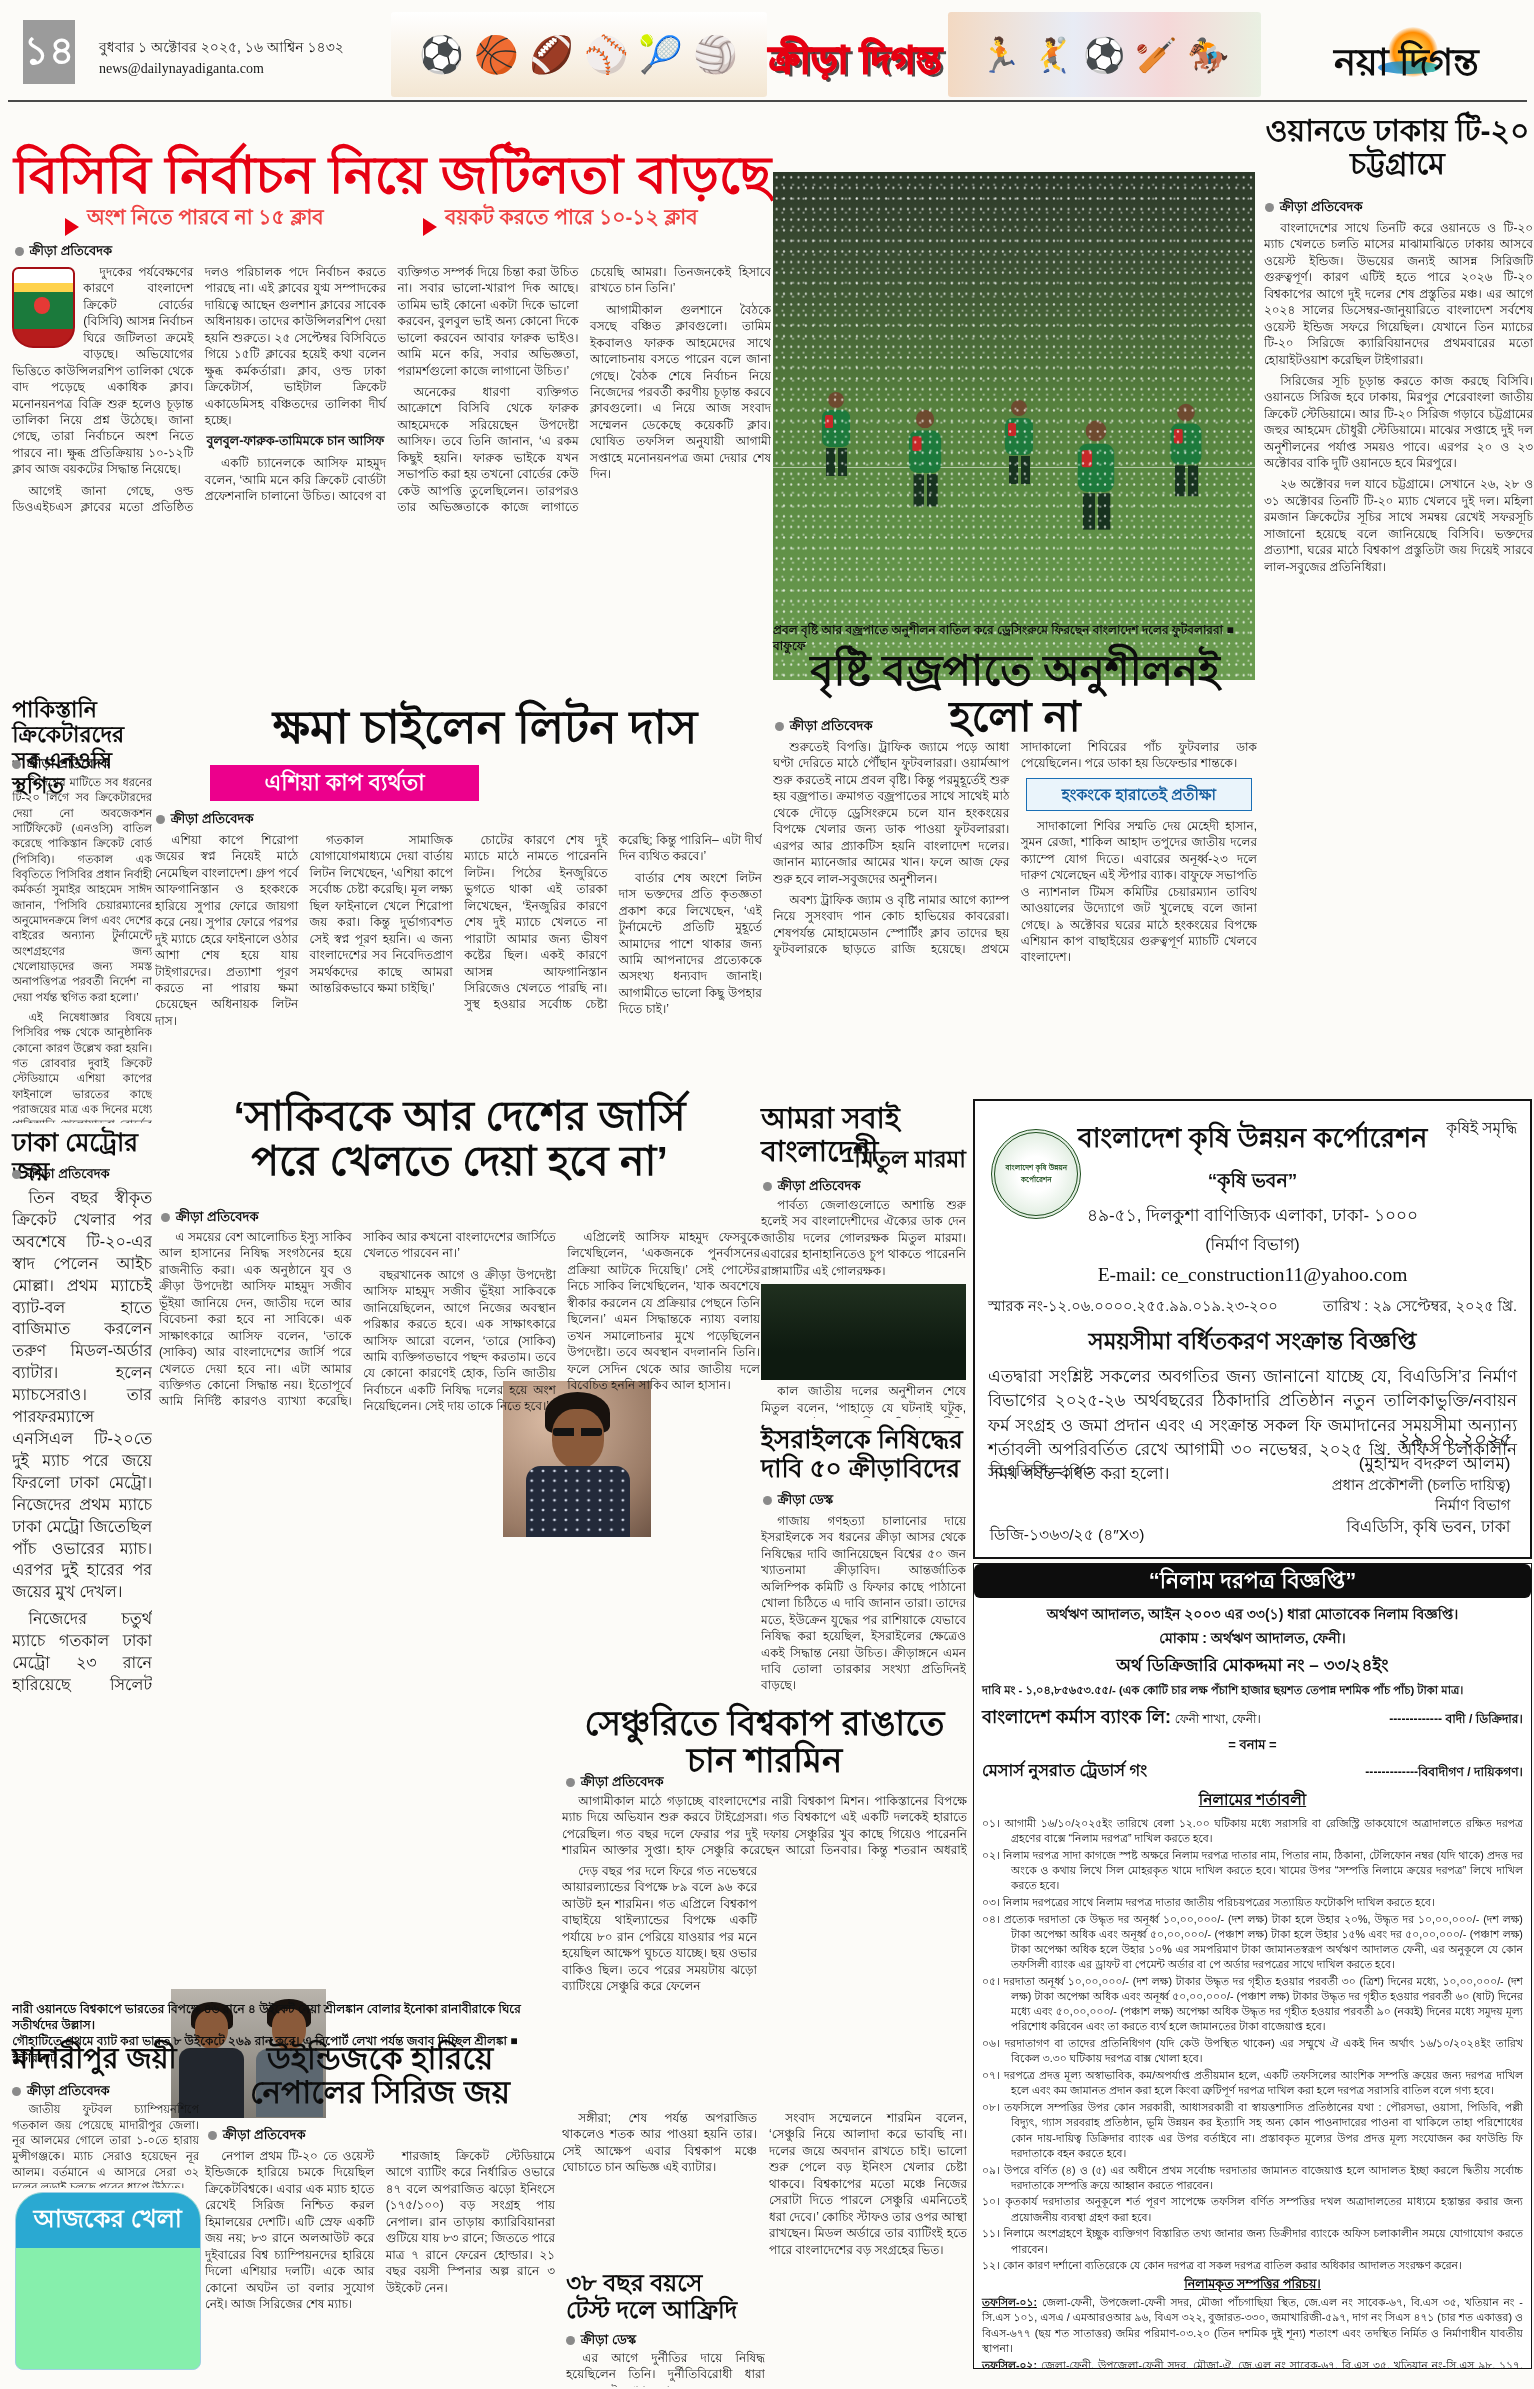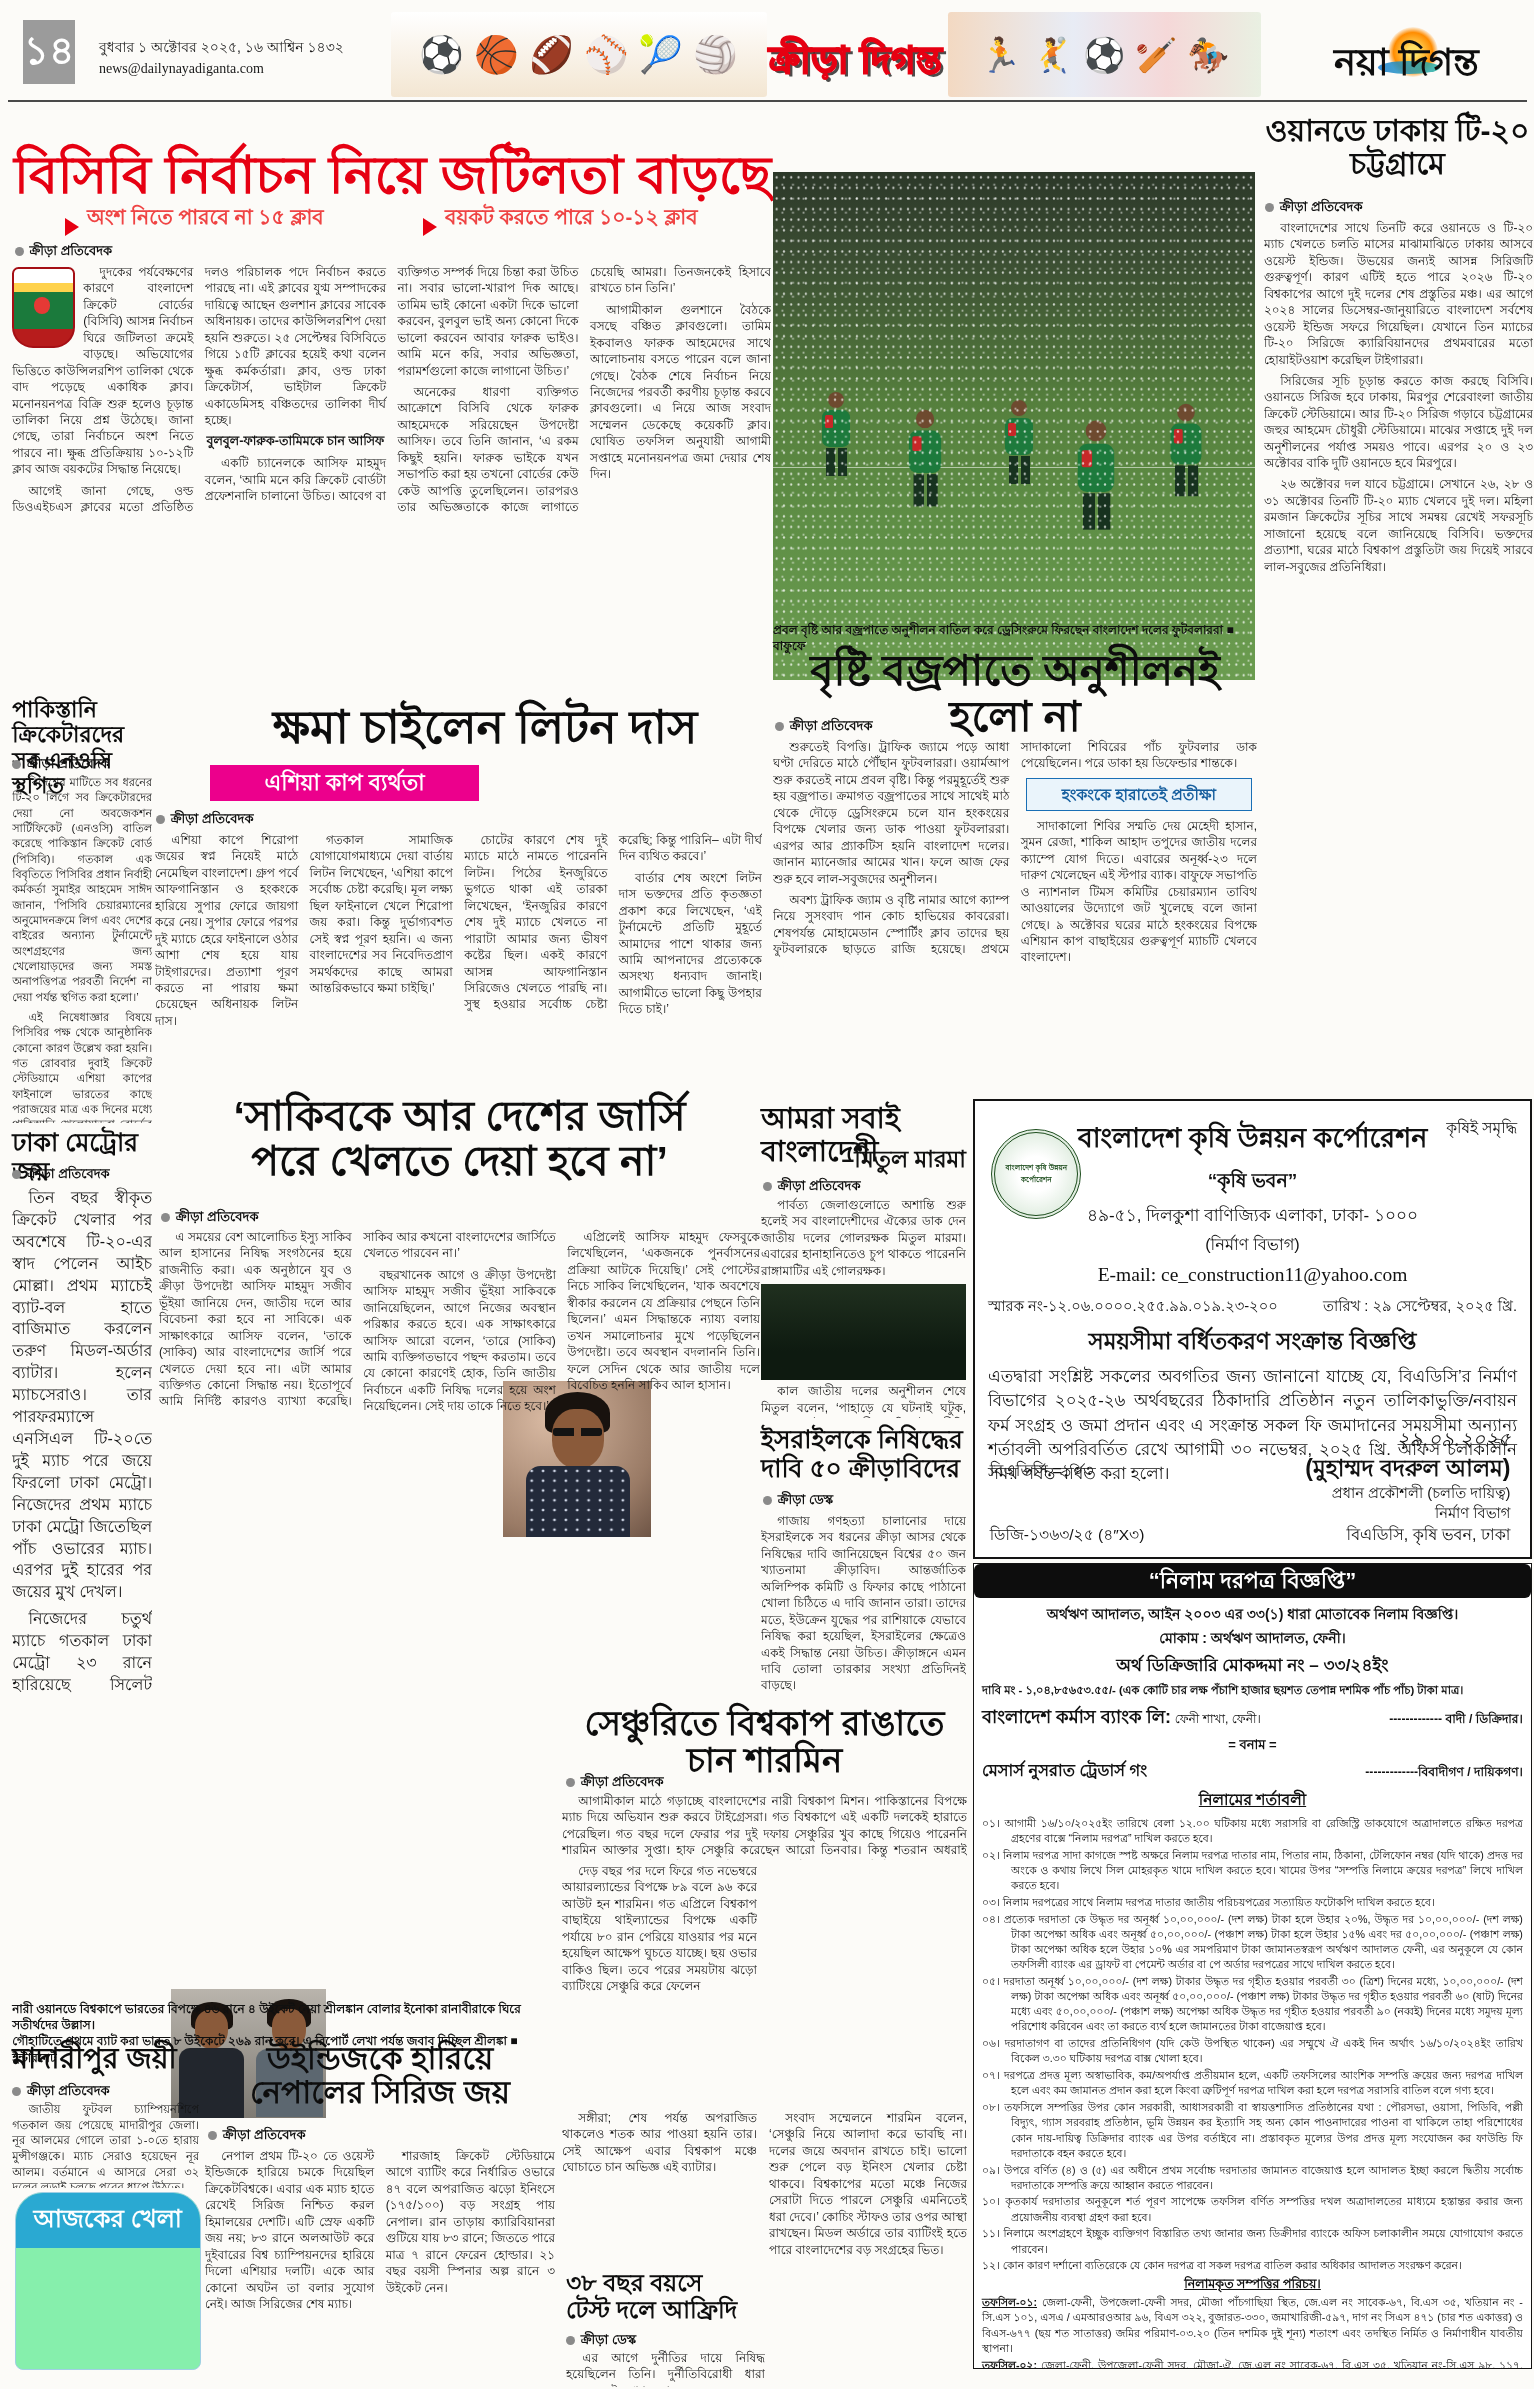--- a/index.html
+++ b/index.html
@@ -276,21 +276,21 @@
       <span>স্মারক নং-১২.০৬.০০০০.২৫৫.৯৯.০১৯.২৩-২০০</span>
       <span>তারিখ : ২৯ সেপ্টেম্বর, ২০২৫ খ্রি.</span>
     </div>
     <div class="center" style="font-size:23px;font-weight:bold;margin-top:8.1px;line-height:1.3;">
       <div>সময়সীমা বর্ধিতকরণ সংক্রান্ত বিজ্ঞপ্তি</div>
     </div>
     <div style="padding:8.1px 13px 0;font-size:16.7px;line-height:1.45;text-align:justify;">এতদ্বারা সংশ্লিষ্ট সকলের অবগতির জন্য জানানো যাচ্ছে যে, বিএডিসি’র নির্মাণ বিভাগের ২০২৫-২৬ অর্থবছরের ঠিকাদারি প্রতিষ্ঠান নতুন তালিকাভুক্তি/নবায়ন ফর্ম সংগ্রহ ও জমা প্রদান এবং এ সংক্রান্ত সকল ফি জমাদানের সময়সীমা অন্যান্য শর্তাবলী অপরিবর্তিত রেখে আগামী ৩০ নভেম্বর, ২০২৫ খ্রি. অফিস চলাকালীন সময় পর্যন্ত বর্ধিত করা হলো।</div>
     <div class="abs" style="left:14.7px;top:357px;font-size:16.3px;">বিএডিসি =১০৩</div>
     <div class="abs" style="right:19.5px;top:326px;text-align:right;line-height:1.35;">
       <div class="signscript">২৯.০৯.২০২৫</div>
-      <div style="font-size:23px;font-weight:bold;">(মুহাম্মদ বদরুল আলম)</div>
+      <div style="font-size:17px;font-weight:normal;">(মুহাম্মদ বদরুল আলম)</div>
       <div style="font-size:14.7px;">প্রধান প্রকৌশলী (চলতি দায়িত্ব)</div>
       <div style="font-size:14.7px;">নির্মাণ বিভাগ</div>
       <div style="font-size:16px;">বিএডিসি, কৃষি ভবন, ঢাকা</div>
     </div>
     <div class="abs" style="left:14.7px;top:422px;font-size:15.5px;">ডিজি-১৩৬৩/২৫ (৪″X৩)</div>
   </div>
 
   <div class="abs ad2" style="left:973px;top:1563px;width:557px;height:804px;">
     <div class="auction-banner" style="height:34px;border-radius:6px;">“নিলাম দরপত্র বিজ্ঞপ্তি”</div>
     <div class="center" style="font-size:14px;font-weight:bold;margin-top:4.9px;">অর্থঋণ আদালত, আইন ২০০৩ এর ৩৩(১) ধারা মোতাবেক নিলাম বিজ্ঞপ্তি।</div>

